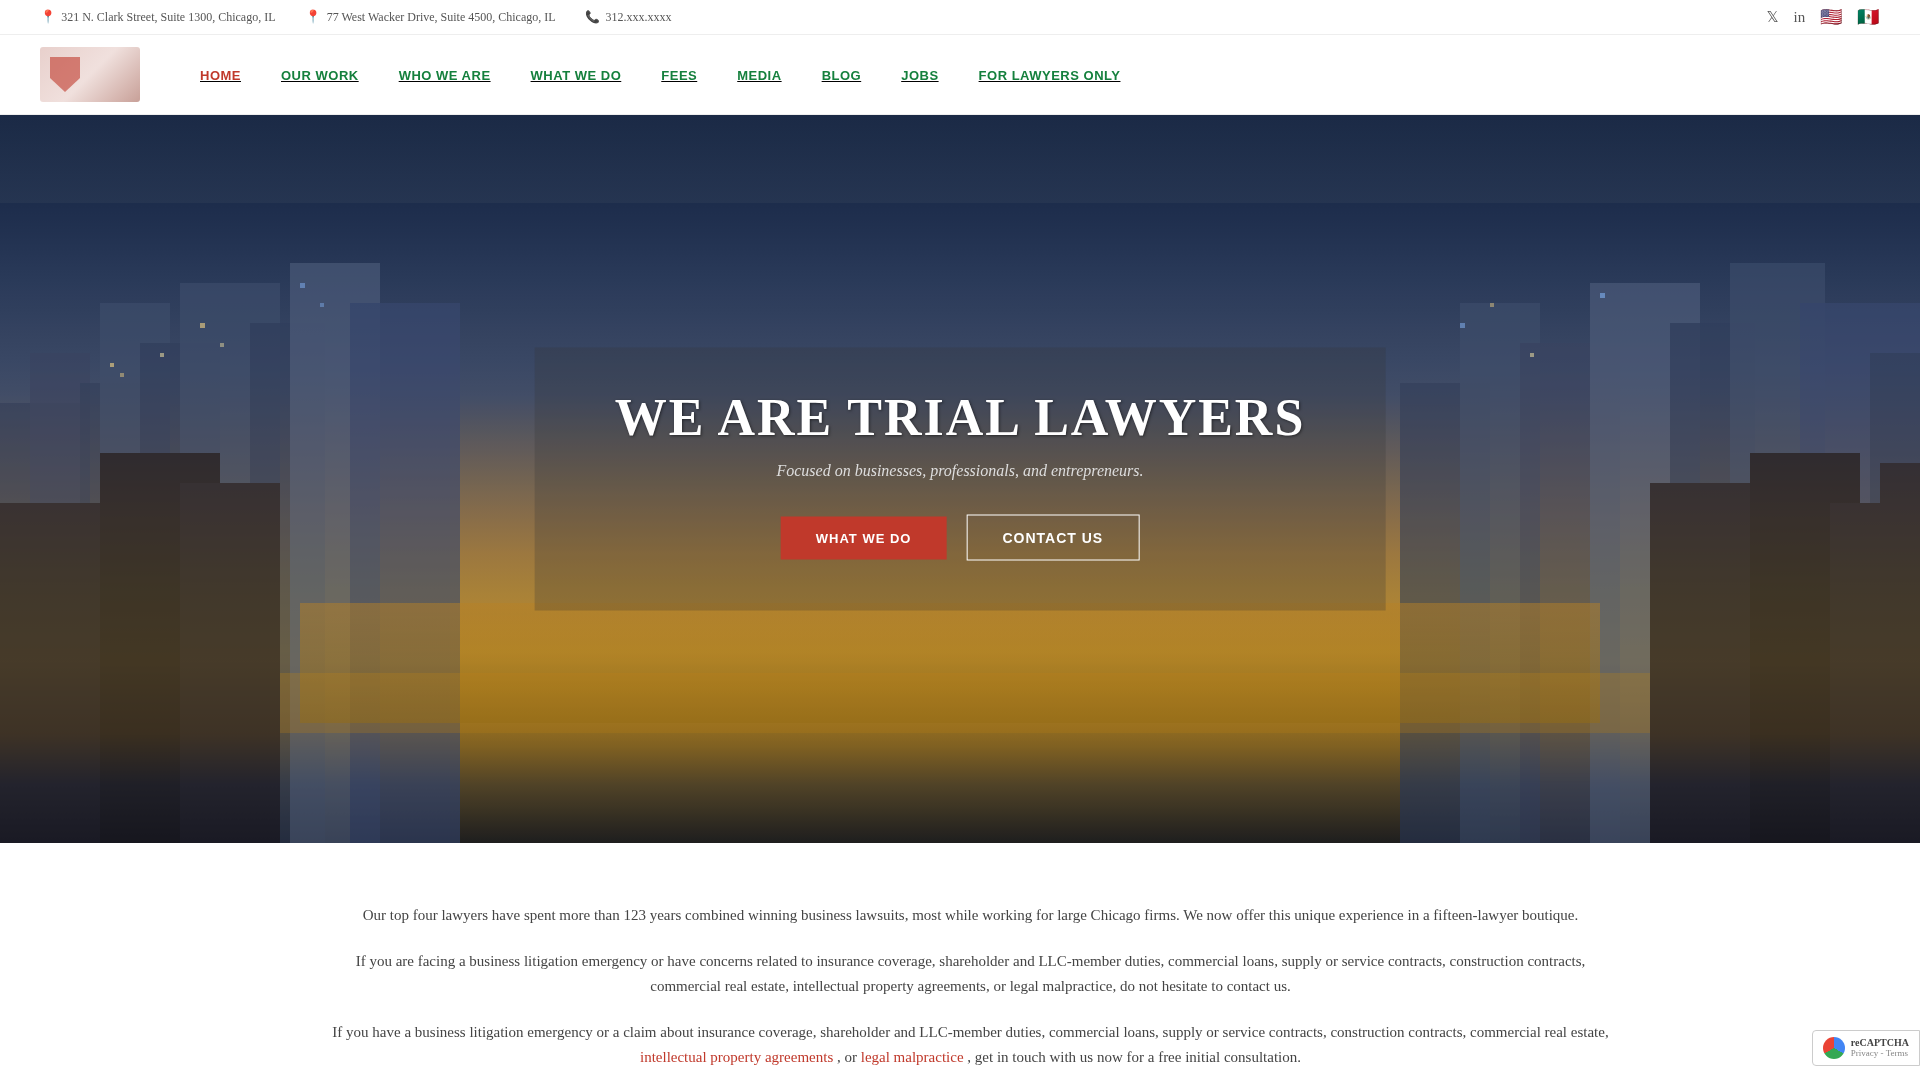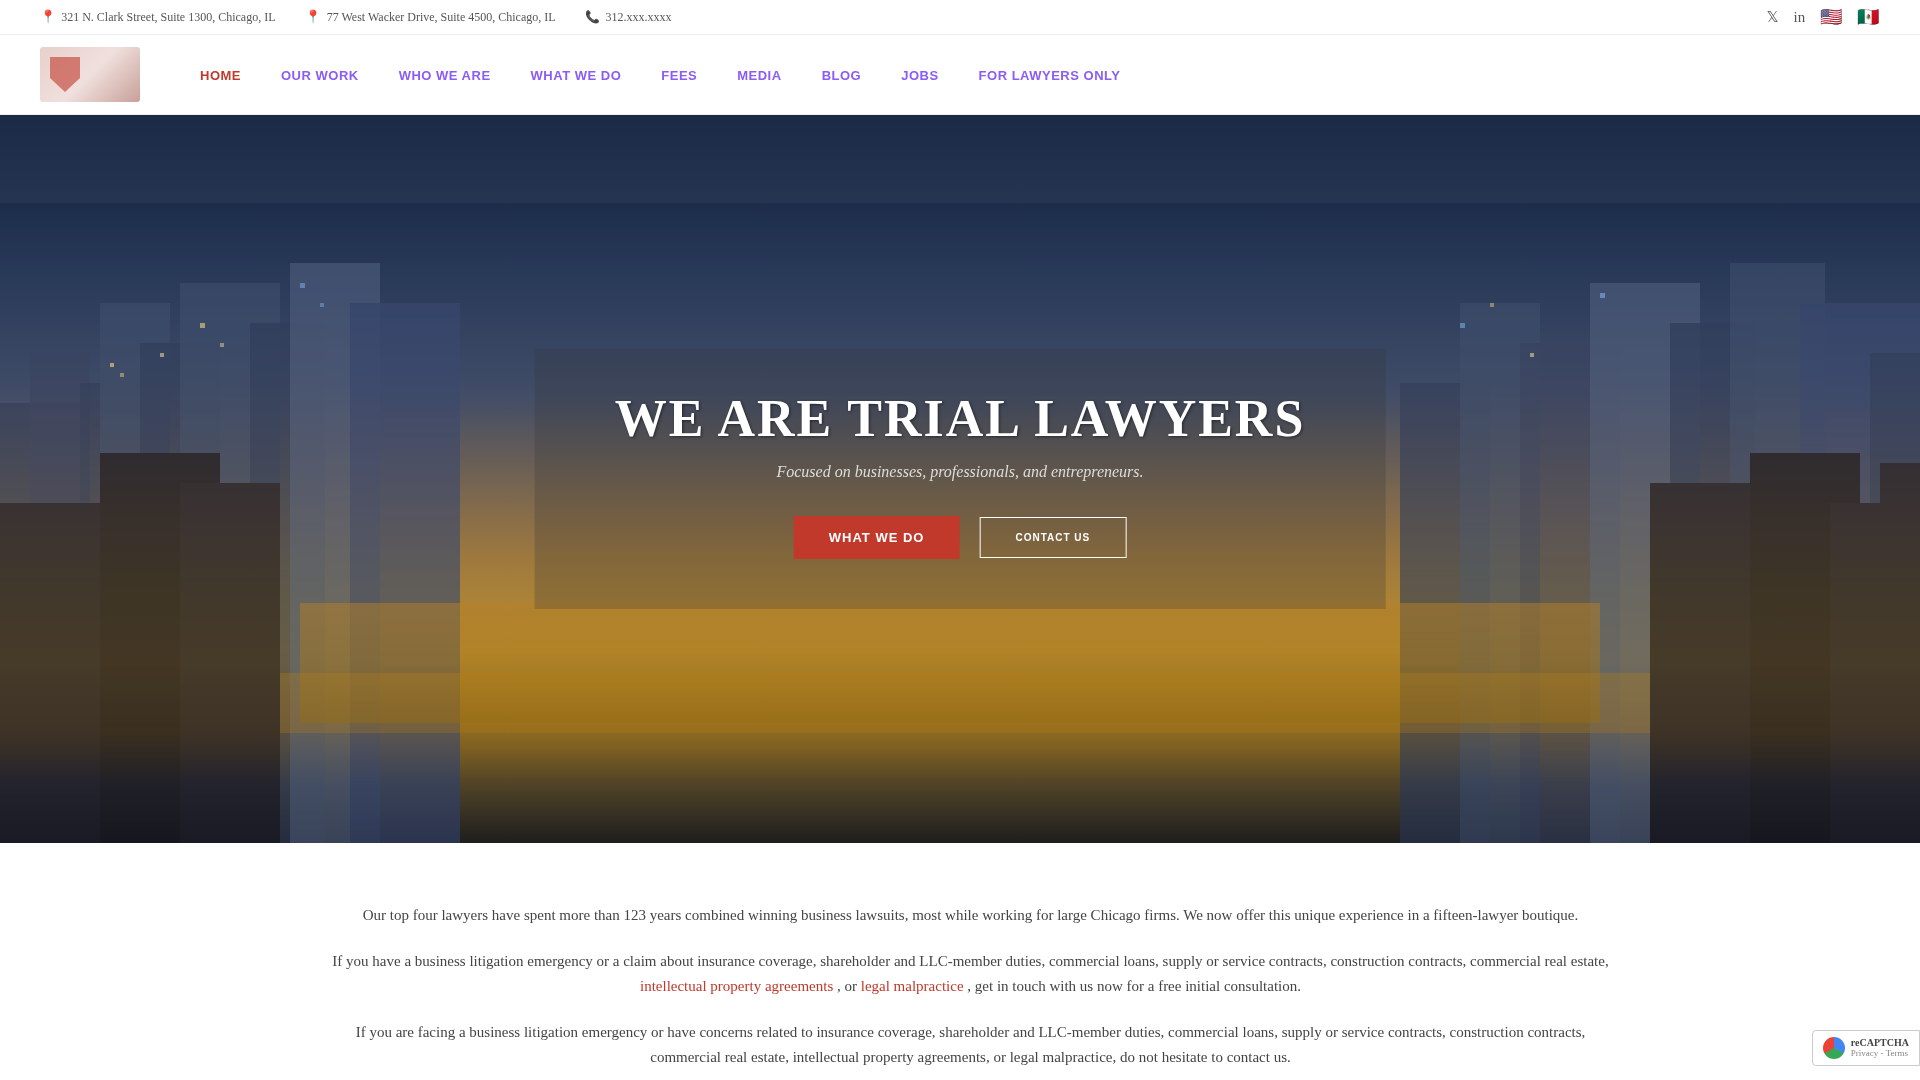--- a/index.html
+++ b/index.html
@@ -69,28 +69,29 @@
       height: 35px;
       background: #c0392b;
       opacity: 0.6;
       clip-path: polygon(0 0, 100% 0, 100% 60%, 50% 100%, 0 60%);
     }
     .nav-links {
       display: flex;
       align-items: center;
       gap: 40px;
       list-style: none;
+      text-decoration: underline;
     }
     .nav-links li a {
       text-decoration: none;
       font-family: Arial, sans-serif;
       font-size: 13px;
       font-weight: 600;
       letter-spacing: 0.5px;
-      color: #8b5cf6;
+      color: #15803d;
     }
     .nav-links li a.active {
       color: #c0392b;
     }
 
     
     .hero {
       position: relative;
       width: 100%;
       height: 728px;
@@ -165,21 +166,21 @@
       font-weight: 700;
       letter-spacing: 1px;
       cursor: pointer;
       text-transform: uppercase;
     }
     .btn-outline {
       background: transparent;
       color: #fff;
       border: 1.5px solid #fff;
       padding: 14px 35px;
-      font-size: 10px;
+      font-size: 14px;
       font-family: Arial, sans-serif;
       font-weight: 700;
       letter-spacing: 1px;
       cursor: pointer;
       text-transform: uppercase;
     }
 
     
     .content-section {
       padding: 60px 300px;
@@ -340,28 +341,28 @@
     <p class="hero-subtitle">Focused on businesses, professionals, and entrepreneurs.</p>
     <div class="hero-buttons">
       <button class="btn-primary">WHAT WE DO</button>
       <button class="btn-outline">CONTACT US</button>
     </div>
   </div>
 </section>
 
 <section class="content-section">
   <p>Our top four lawyers have spent more than 123 years combined winning business lawsuits, most while working for large Chicago firms. We now offer this unique experience in a fifteen-lawyer boutique.</p>
+  <p>If you are facing a business litigation emergency or have concerns related to insurance coverage, shareholder and LLC-member duties, commercial loans, supply or service contracts, construction contracts, commercial real estate, intellectual property agreements, or legal malpractice, do not hesitate to contact us.</p>
   <p>
     <span>If you have a business litigation emergency or a claim about insurance coverage, shareholder and LLC-member duties, commercial loans, supply or service contracts, construction contracts, commercial real estate,</span>
     <a href="#">intellectual property agreements</a>
     <span>, or</span>
     <a href="#">legal malpractice</a>
     <span>, get in touch with us now for a free initial consultation.</span>
   </p>
-  <p>If you are facing a business litigation emergency or have concerns related to insurance coverage, shareholder and LLC-member duties, commercial loans, supply or service contracts, construction contracts, commercial real estate, intellectual property agreements, or legal malpractice, do not hesitate to contact us.</p>
 </section>
 
 <div class="recaptcha-badge">
   <div class="recaptcha-logo"></div>
   <div>
     <div style="font-size:10px;font-weight:bold;color:#444;">reCAPTCHA</div>
     <div class="recaptcha-text">Privacy - Terms</div>
   </div>
 </div>
 

